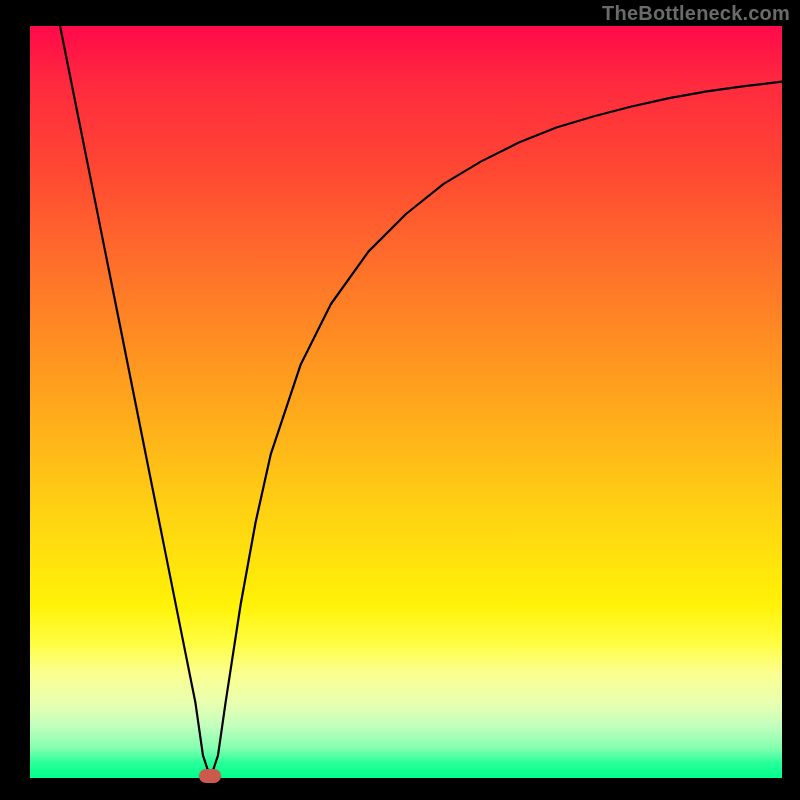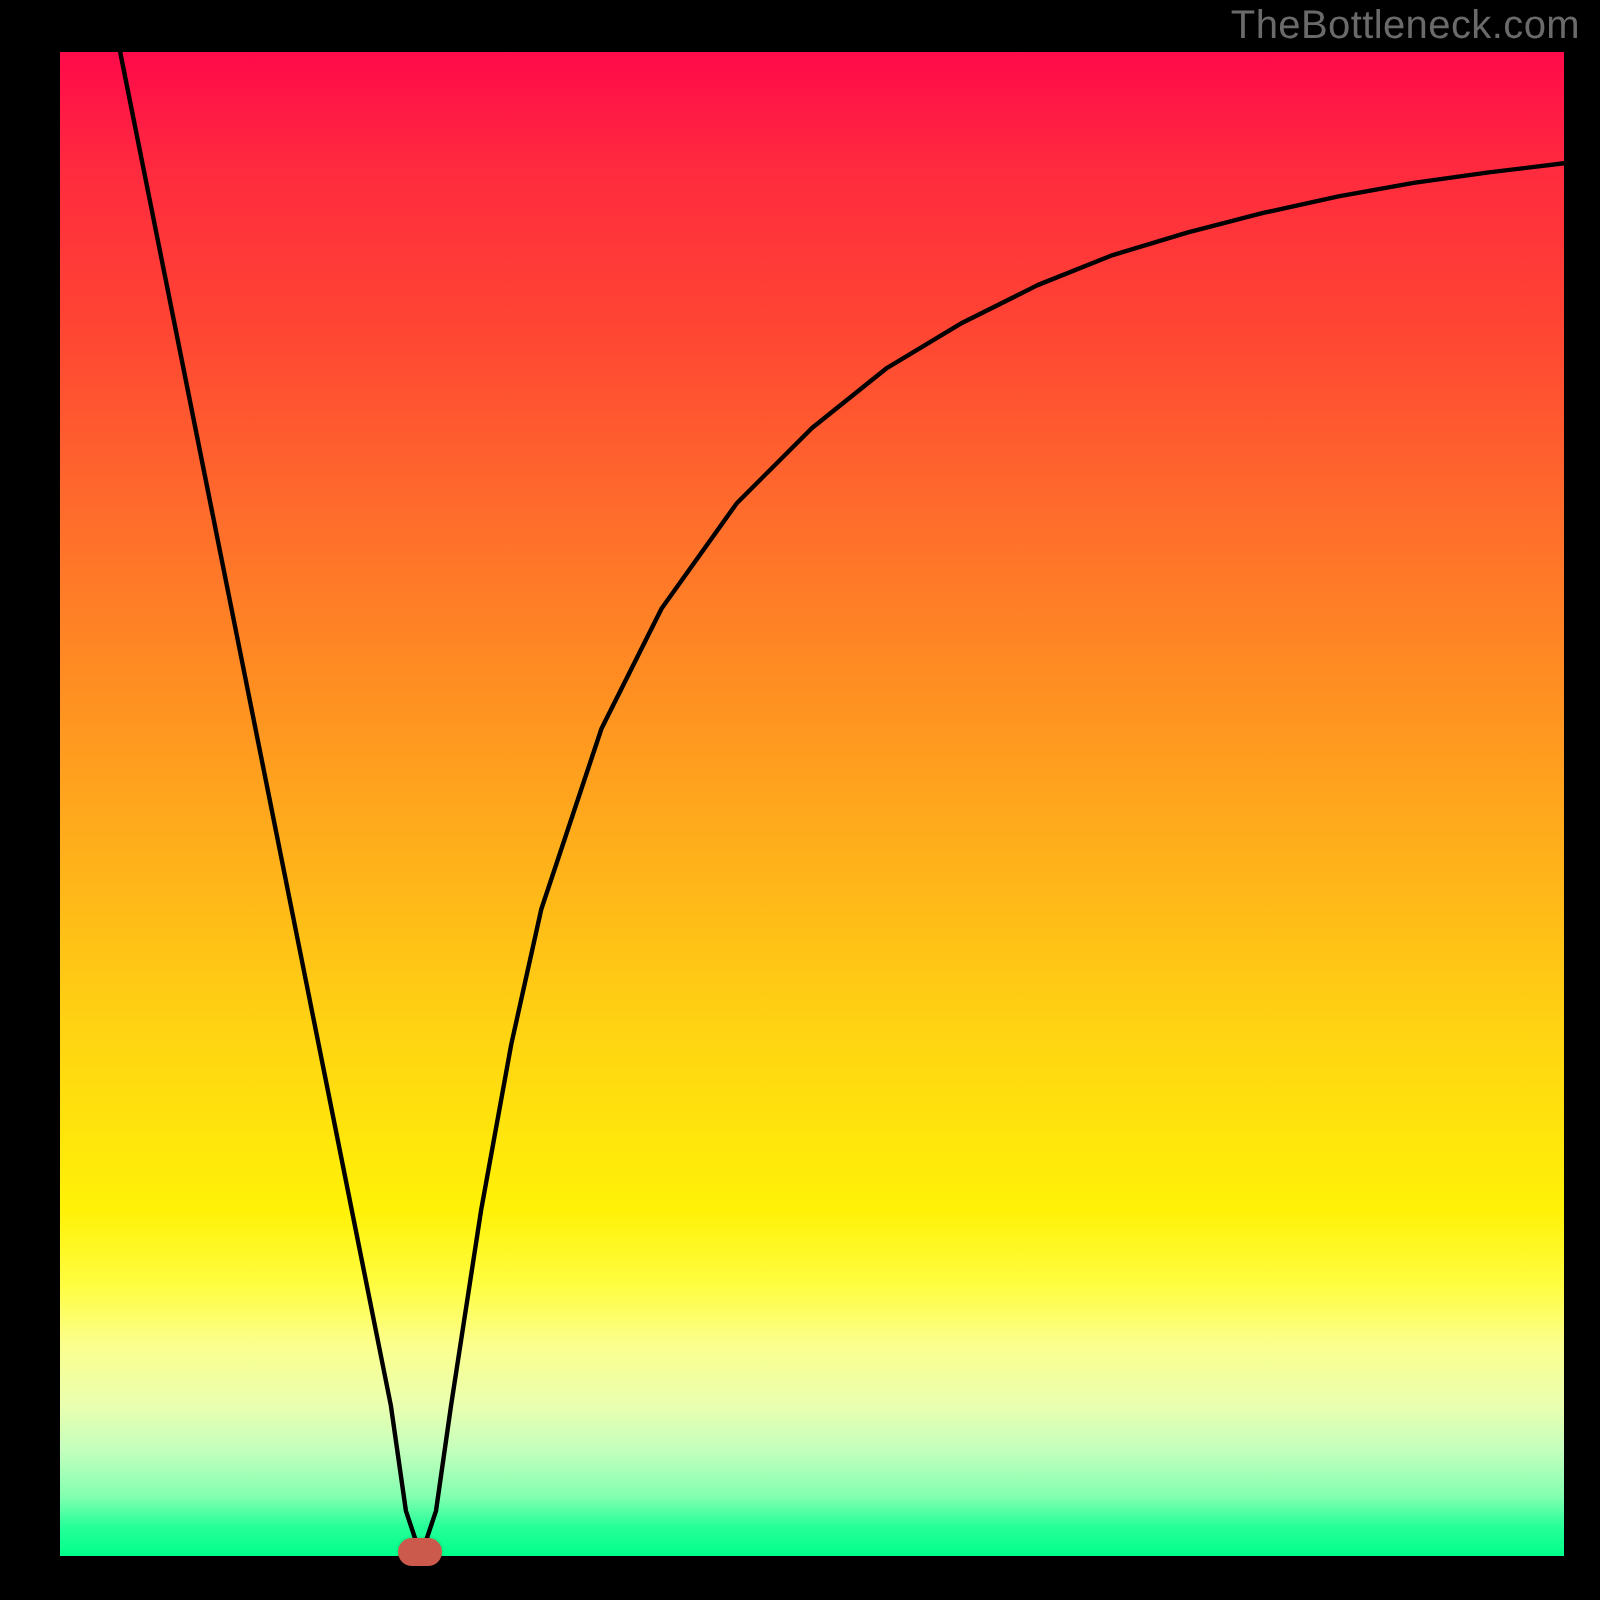--- a/index.html
+++ b/index.html
@@ -16,21 +16,21 @@
     width: 800px;
     height: 800px;
     background: #000;
   }
   .watermark {
     position: absolute;
     top: 2px;
     right: 10px;
     font-size: 20px;
     color: #6a6a6a;
-    font-weight: 400;
+    font-weight: 700;
     letter-spacing: 0.2px;
     z-index: 10;
   }
   .plot {
     position: absolute;
     left: 30px;
     top: 26px;
     width: 752px;
     height: 752px;
     background: linear-gradient(to bottom,

